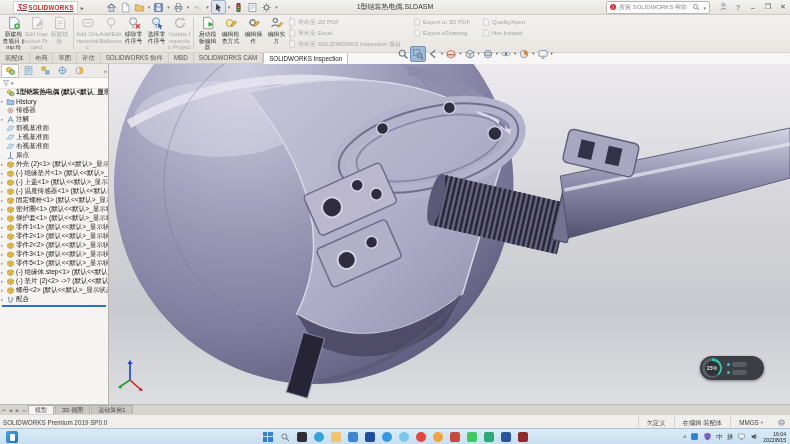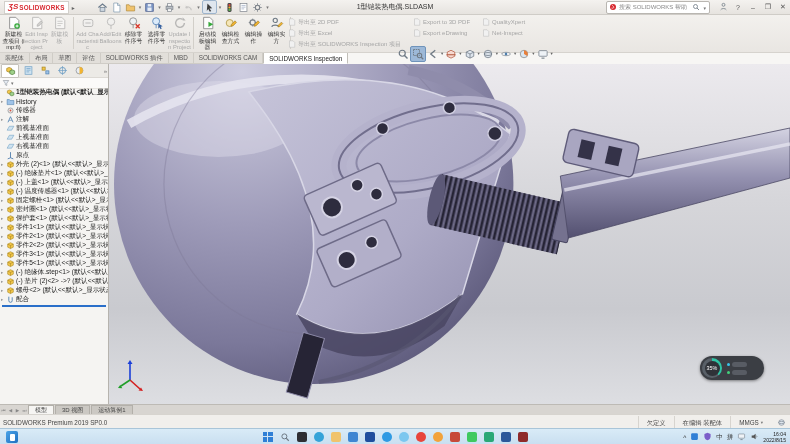--- a/index.html
+++ b/index.html
@@ -3,21 +3,21 @@
 <meta charset="utf-8">
 <style>
   html,body{margin:0;padding:0;width:790px;height:444px;overflow:hidden;
     font-family:"Liberation Sans","DejaVu Sans",sans-serif;background:#fff;}
   #app{position:relative;width:790px;height:444px;background:#fff;}
   
   .titlebar{position:absolute;left:0;top:0;right:0;height:14px;
     background:linear-gradient(#f4f2ef,#e6e3df);border-bottom:1px solid #cfccc7;
     display:flex;align-items:center;font-size:7px;color:#444;z-index:10;}
   .swlogo{display:flex;align-items:center;background:#fff;border:1px solid #d3d0cb;
-    height:11px;padding:0 3px;margin-left:4px;}
+    height:11px;padding:0 3px;margin-left:13px;text-decoration:underline;}
   .swmark{color:#d7282f;font-weight:bold;font-style:italic;font-size:8px;line-height:1;}
   .swtext{color:#d7282f;font-weight:bold;font-size:6.3px;letter-spacing:.2px;margin-left:1px;}
   .menu-arrow{font-size:6px;color:#666;margin:0 3px;}
   .qa{display:flex;align-items:center;margin-left:18px;gap:1px;}
   .qa-btn{width:13px;height:12px;display:flex;align-items:center;justify-content:center;border-radius:2px;}
   .qa-btn.boxed{background:#dfe6ee;border:1px solid #9db4cc;}
   .qa-btn.disabled{opacity:.45;}
   .qa-caret{font-size:5px;color:#777;margin:0 1px;}
   .title-center{position:absolute;left:200px;width:390px;text-align:center;font-size:7px;color:#333;}
   .searchbox{position:absolute;right:80px;top:1px;width:98px;height:11px;background:#fff;

